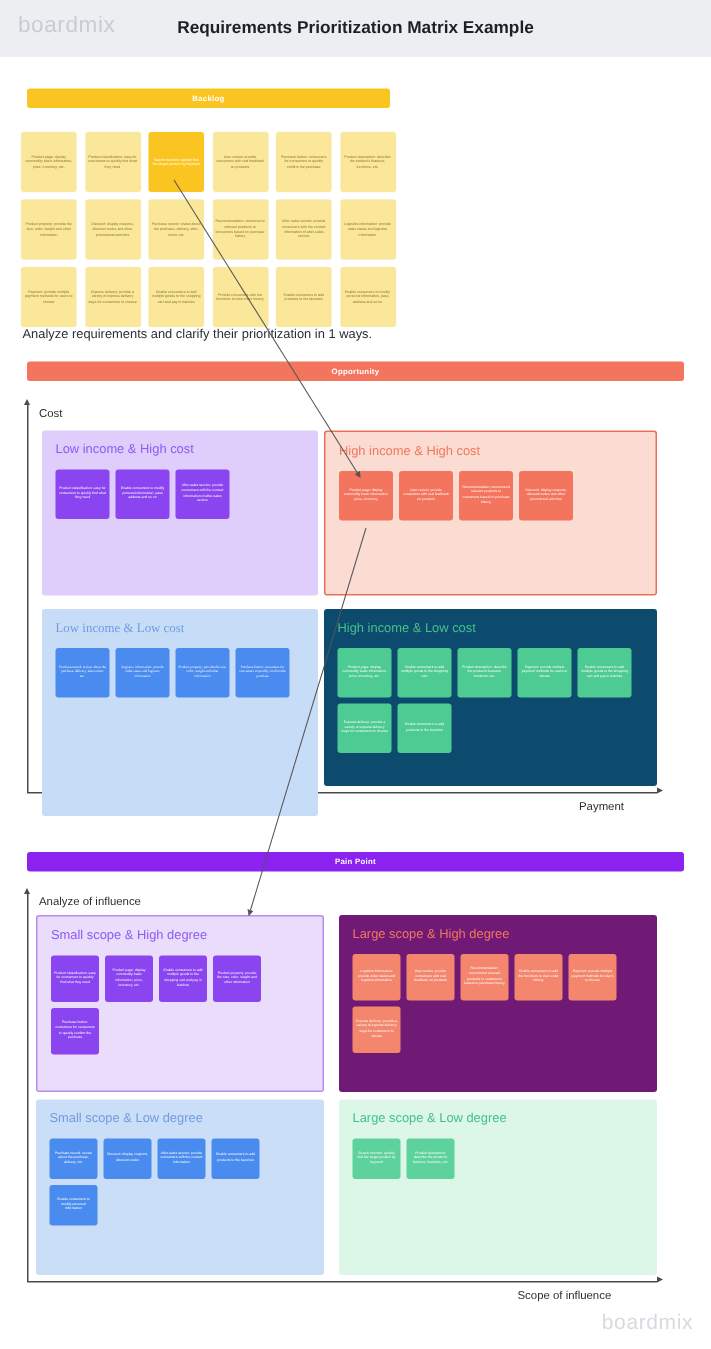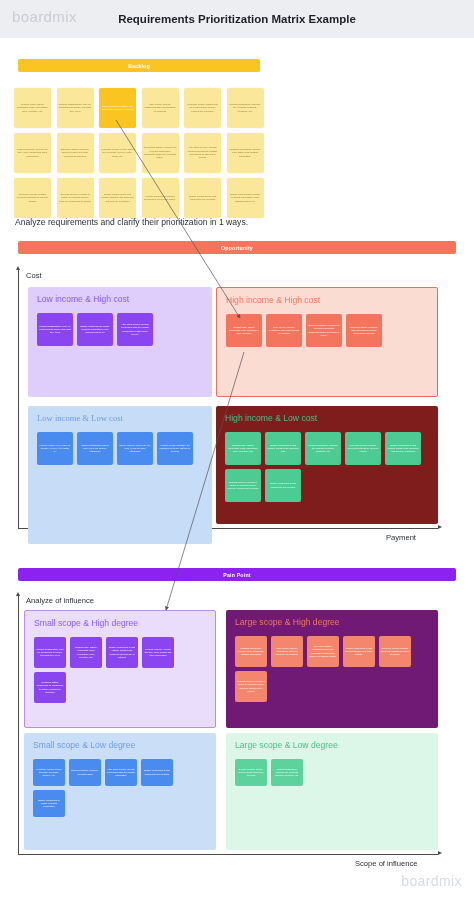--- a/index.html
+++ b/index.html
@@ -100,21 +100,21 @@
   .q-lihc .card { background: #8b45f0; width: 36px; height: 33px; }
 
   .q-hihc { background: #fbdcd2; border: 1px solid #e8705a; }
   .q-hihc .quad-title { color: #f0785e; }
   .q-hihc .card { background: #f4755d; width: 36px; height: 33px; }
 
   .q-lilc { background: #c6dcf7; }
   .q-lilc .quad-title { color: #6f9de0; }
   .q-lilc .card { background: #4a8bef; width: 36px; height: 33px; }
 
-  .q-hilc { background: #7f1d1d; }
+  .q-hilc { background: #0c4a6e; }
   .q-hilc .quad-title { color: #45c08a; }
   .q-hilc .card { background: #4ecb92; width: 36px; height: 33px; }
 
   
   .q-sshd { background: #eadcfb; border: 1px solid #b98cf0; }
   .q-sshd .quad-title { color: #8b5cf6; }
   .q-sshd .card { background: #8b45f0; width: 32px; height: 31px; }
 
   .q-lshd { background: #701a75; }
   .q-lshd .quad-title { color: #f0785e; }
@@ -301,21 +301,21 @@
 
   <div class="banner" style="left:18px; top:568px; width:438px; background:#8b22f0;">
     <span>Pain Point</span>
   </div>
 
   <div class="arrow-up" style="left:16px; top:592px;"></div>
   <div class="axis-line axis-v" style="left:18px; top:596px; height:258px;"></div>
   <div class="axis-line axis-h" style="left:18px; top:854px; width:420px;"></div>
   <div class="arrow-right" style="left:438px; top:851px;"></div>
   <div class="axis-cap" style="left:26px; top:596px;">Analyze of influence</div>
-  <div class="axis-cap" style="left:355px; top:859px;">Scope of influence</div>
+  <div class="axis-cap" style="left:345px; top:859px;">Scope of influence</div>
 
   <div class="quad q-sshd" style="left:24px; top:610px; width:192px; height:118px;">
     <div class="quad-title">Small scope &amp; High degree</div>
     <div class="cards">
       <div class="card">
           <span>Product classification: easy for consumers to quickly find what they need</span>
         </div>
       <div class="card">
           <span>Product page: display commodity basic information, price, inventory, etc.</span>
         </div>

